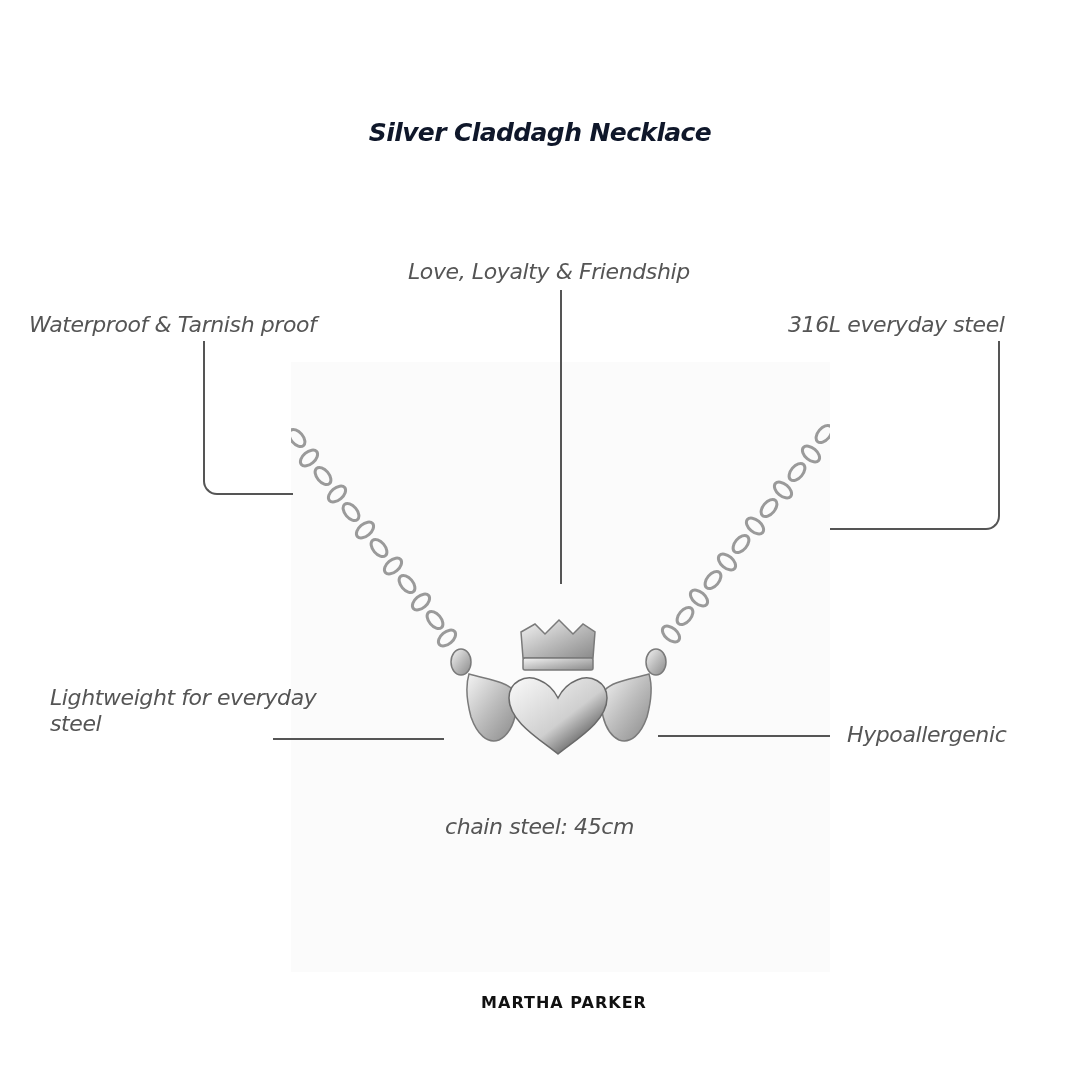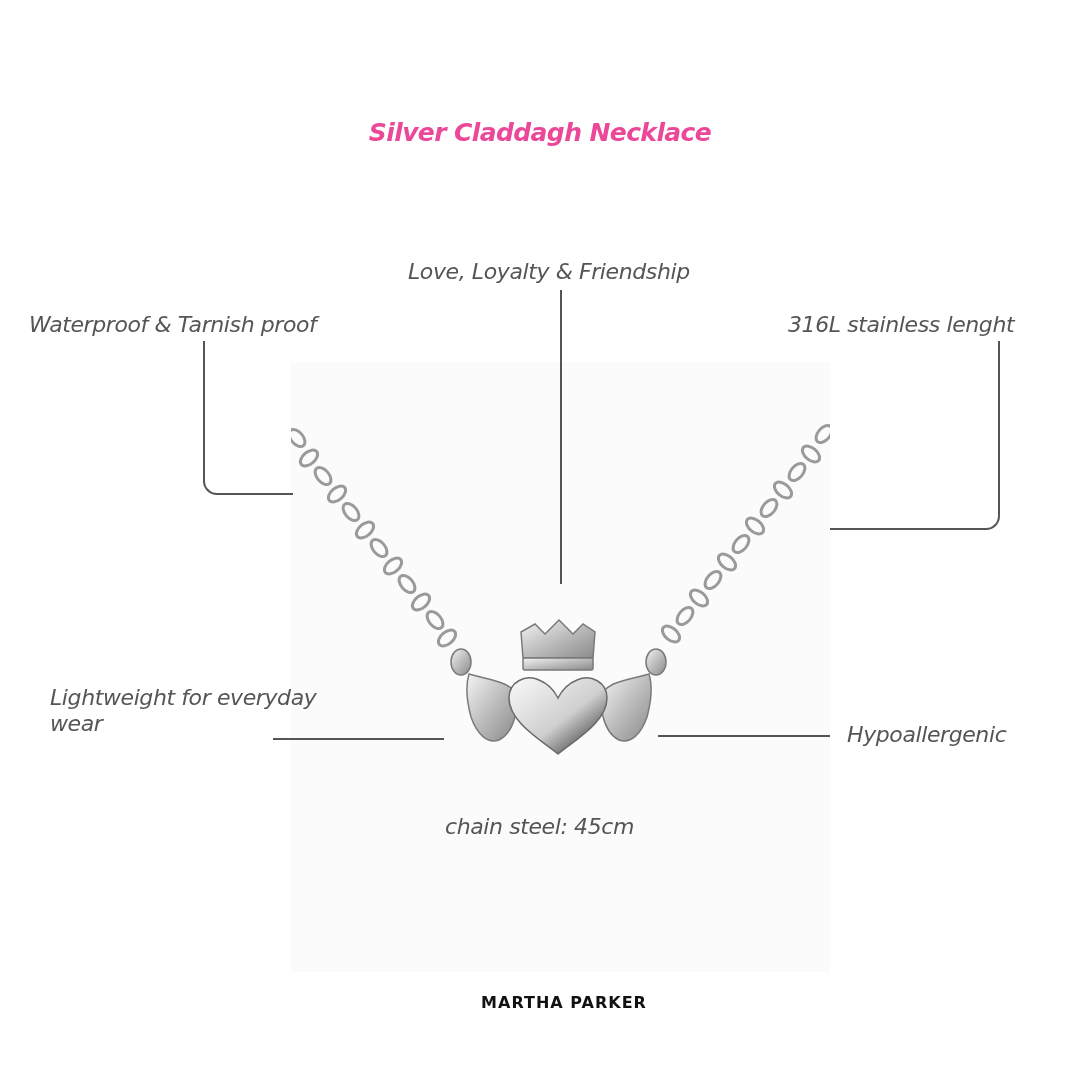--- a/index.html
+++ b/index.html
@@ -1,17 +1,17 @@
 <!DOCTYPE html>
 <html><head>
 <meta charset="utf-8">
 <style>
   html, body { margin: 0; padding: 0; background: #ffffff; }
   body { width: 1080px; height: 1080px; position: relative; overflow: hidden; font-family: "Liberation Sans", sans-serif; }
-  .title { position: absolute; left: 0; width: 1080px; top: 118px; text-align: center; font-family: "DejaVu Sans", sans-serif; font-weight: bold; font-style: italic; font-size: 25px; color: #ec4899; letter-spacing: -0.6px; }
+  .title { position: absolute; left: 0; width: 1080px; top: 118px; text-align: center; font-family: "DejaVu Sans", sans-serif; font-weight: bold; font-style: italic; font-size: 25px; color: #0f172a; letter-spacing: -0.6px; }
   .photo { position: absolute; left: 291px; top: 362px; width: 539px; height: 610px; background: #fbfbfb; }
   .label { position: absolute; font-family: "DejaVu Sans", sans-serif; font-style: italic; font-weight: normal; font-size: 22px; color: #555555; letter-spacing: -0.4px; white-space: nowrap; line-height: 26px; }
   .label.wrap { white-space: normal; width: 310px; }
   .line { position: absolute; border-color: #555555; border-style: solid; border-width: 0; }
   .brand { position: absolute; left: 0; width: 1080px; top: 993px; text-align: center; font-family: "DejaVu Sans", sans-serif; font-weight: bold; font-size: 16px; color: #111111; letter-spacing: 1px; padding-left: 24px; }
   svg.necklace { position: absolute; left: 291px; top: 362px; }
 </style>
 </head>
 <body>
 
@@ -81,24 +81,24 @@
 
   <path d="M267 392 C 250 378, 218 360, 218 336 C 218 320, 234 312, 248 318 C 258 322, 264 330, 267 336 C 270 330, 276 322, 286 318 C 300 312, 316 320, 316 336 C 316 360, 284 378, 267 392 Z" fill="url(#heart)" stroke="#6a6a6a" stroke-width="1.5"></path>
 </svg>
 
 <div class="label" style="left:408px; top:259px;">Love, Loyalty &amp; Friendship</div>
 <div class="line" style="left:560px; top:290px; width:0; height:294px; border-left-width:2px;"></div>
 
 <div class="label" style="left:29px; top:312px;text-align:center;">Waterproof &amp; Tarnish proof</div>
 <div class="line" style="left:203px; top:341px; width:88px; height:152px; border-left-width:2px; border-bottom-width:2px; border-bottom-left-radius:14px;"></div>
 
-<div class="label" style="left:788px; top:312px;">316L stainless lenght</div>
+<div class="label" style="left:788px; top:312px;">316L everyday steel</div>
 <div class="line" style="left:830px; top:341px; width:168px; height:187px; border-right-width:2px; border-bottom-width:2px; border-bottom-right-radius:14px;"></div>
 
-<div class="label wrap" style="left:50px; top:685px;">Lightweight for everyday wear</div>
+<div class="label wrap" style="left:50px; top:685px;">Lightweight for everyday steel</div>
 <div class="line" style="left:273px; top:738px; width:171px; height:0; border-top-width:2px;"></div>
 
 <div class="line" style="left:658px; top:735px; width:172px; height:0; border-top-width:2px;"></div>
 <div class="label" style="left:847px; top:722px;font-style:italic;">Hypoallergenic</div>
 
 <div class="label" style="left:445px; top:814px;">chain steel: 45cm</div>
 
 <div class="brand">MARTHA PARKER</div>
 
 </body></html>

